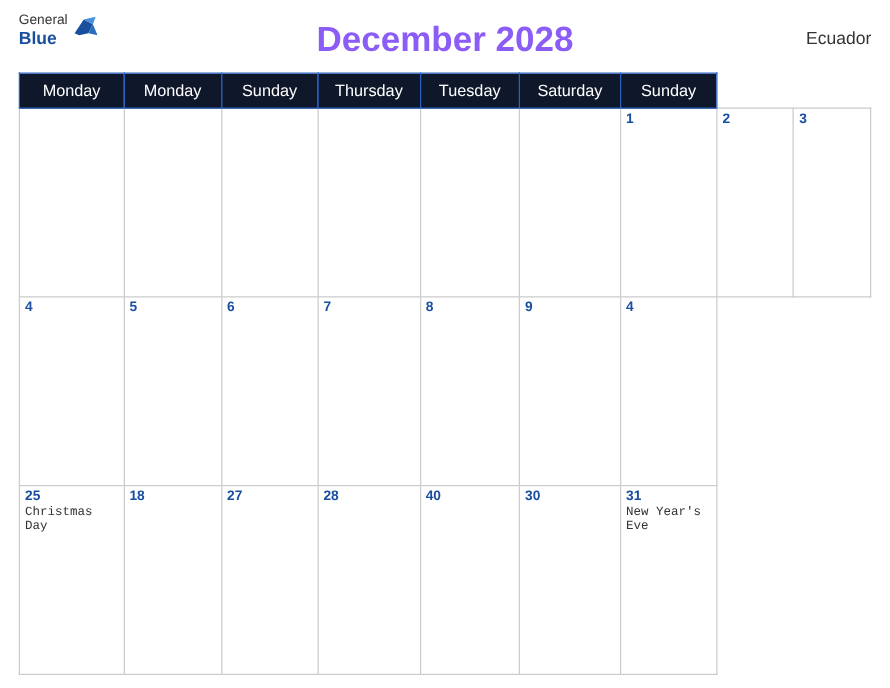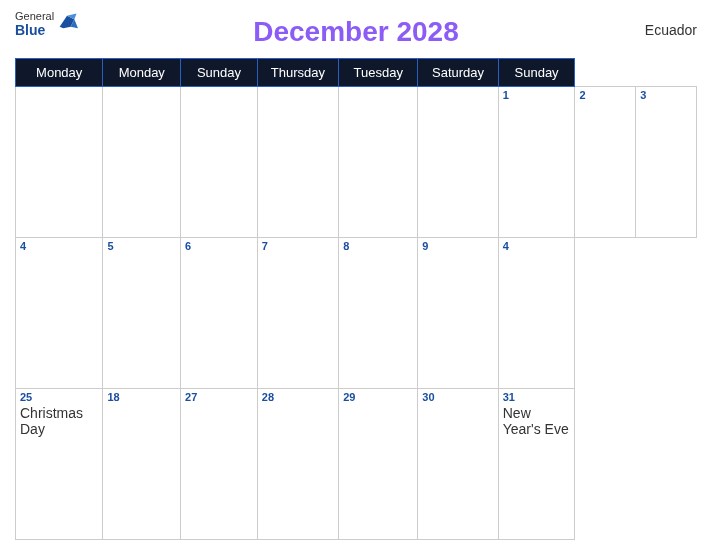--- a/index.html
+++ b/index.html
@@ -82,24 +82,25 @@
       height: 78px;
       background: #fff;
     }
     .day-number {
       font-size: 11px;
       color: #1a4fa0;
       font-weight: bold;
       display: block;
     }
     .day-event {
-      font-size: 14px;
+      font-size: 10px;
       color: #333;
       margin-top: 2px;
       display: block;
+      font-family: Liberation Mono, monospace;
     }
     .empty-cell {
       background: #fff;
     }
   </style>
 </head>
 <body>
 
 <div class="header">
   <div class="logo-wrapper">
@@ -178,21 +179,21 @@
         <td>
           <span class="day-number">18</span>
         </td>
         <td>
           <span class="day-number">27</span>
         </td>
         <td>
           <span class="day-number">28</span>
         </td>
         <td>
-          <span class="day-number">29</span>
+          <span class="day-number">40</span>
         </td>
         <td>
           <span class="day-number">30</span>
         </td>
         <td>
           <span class="day-number">31</span>
           <span class="day-event">New Year's Eve</span>
         </td>
       </tr>
     </tbody>

